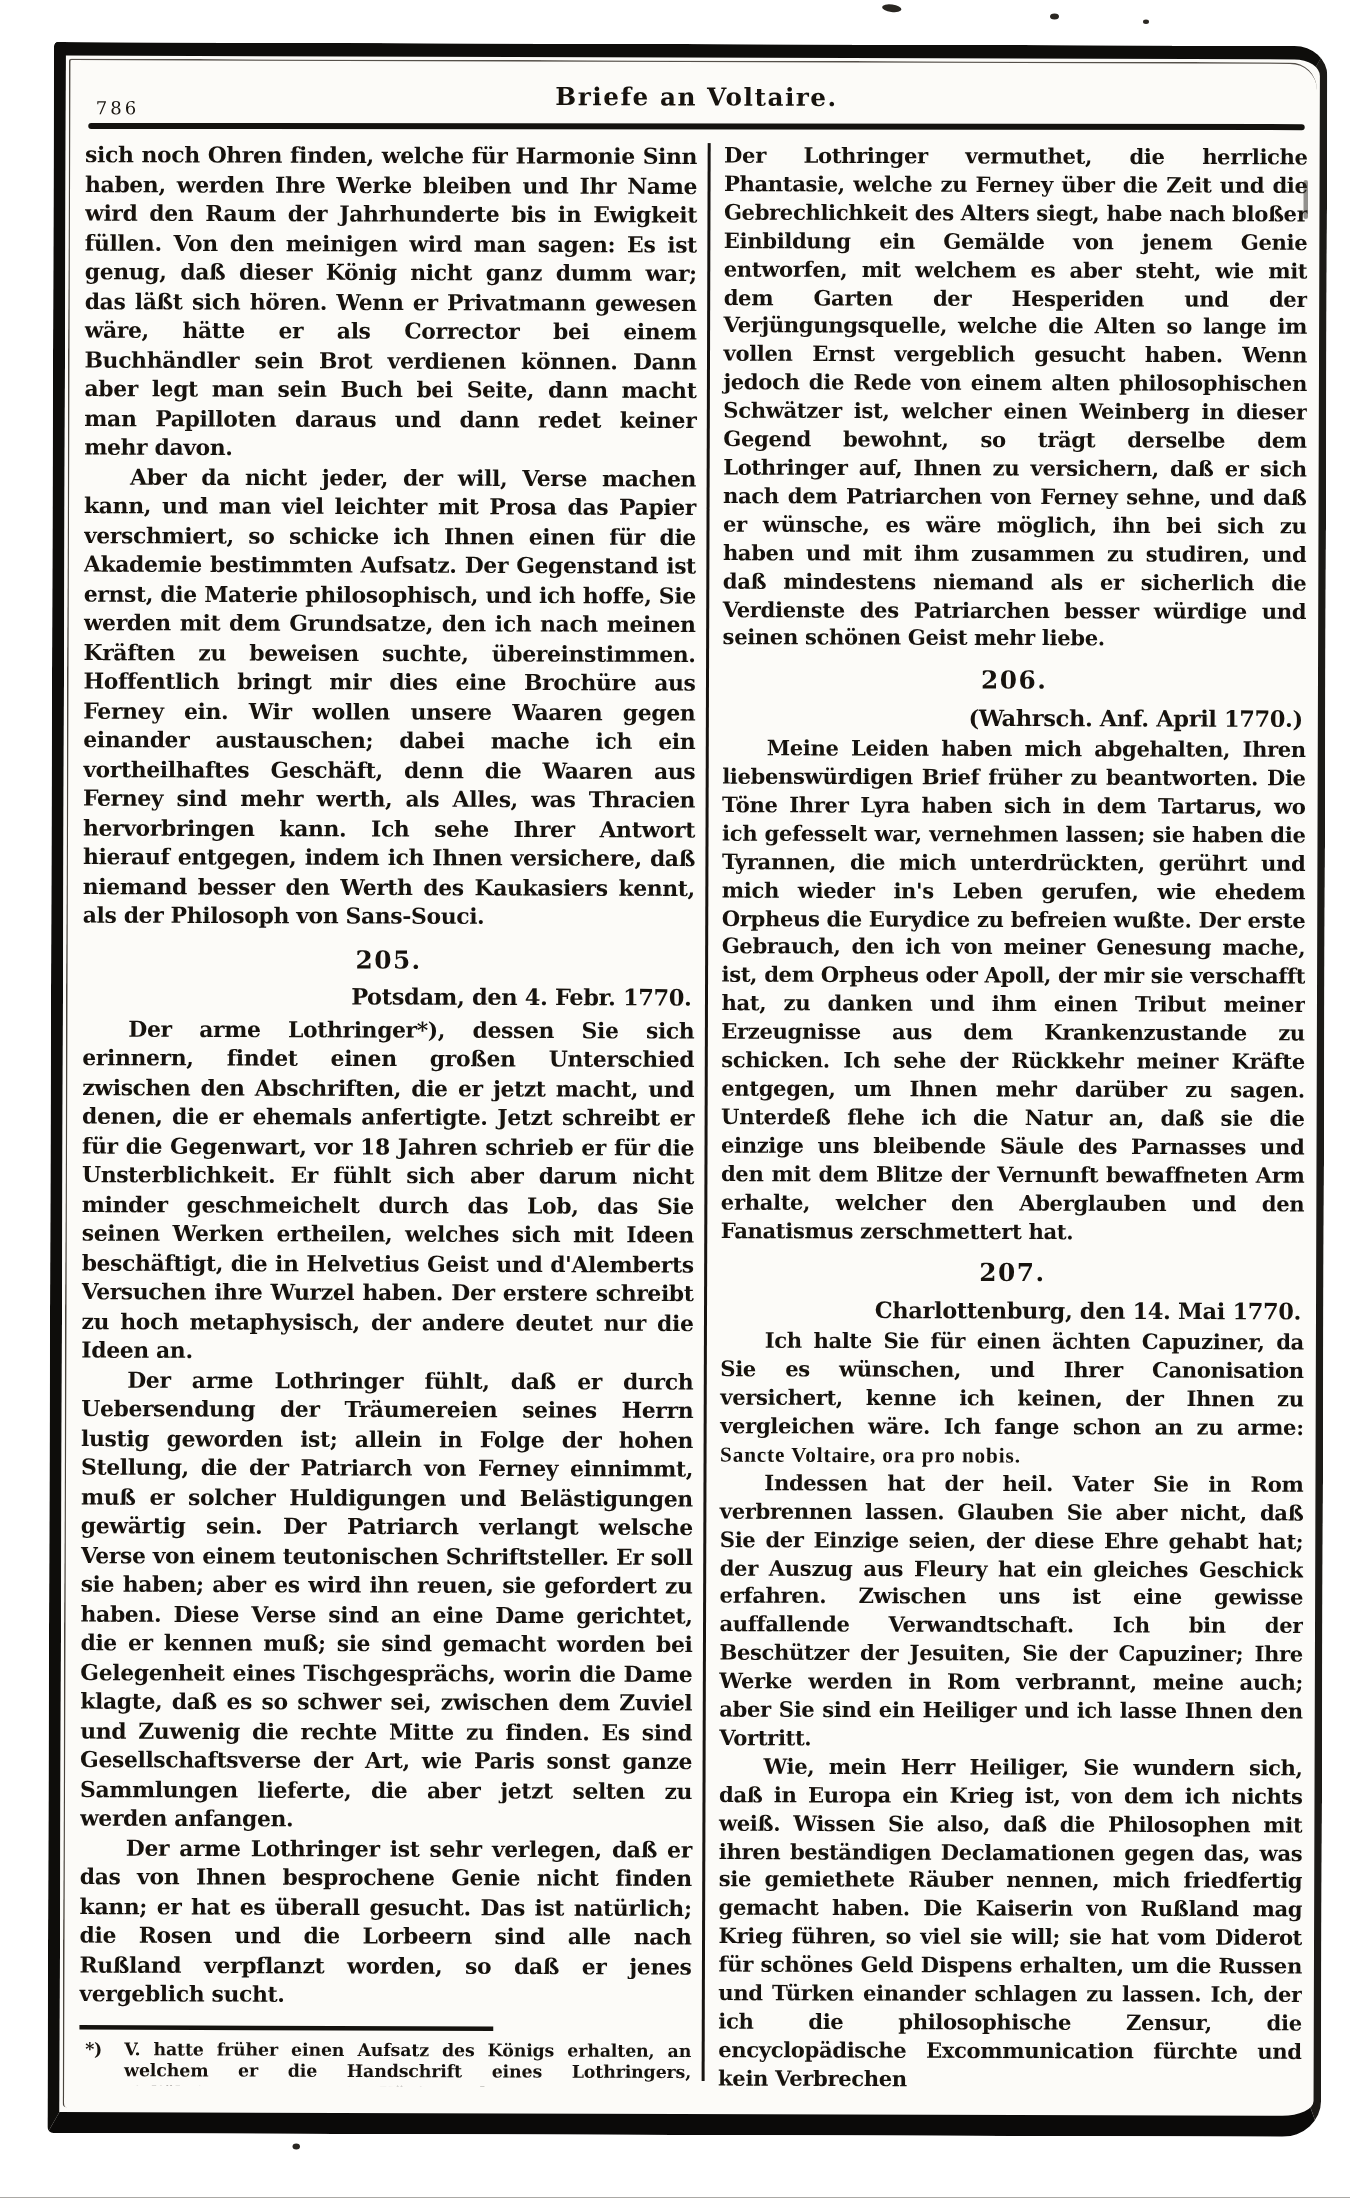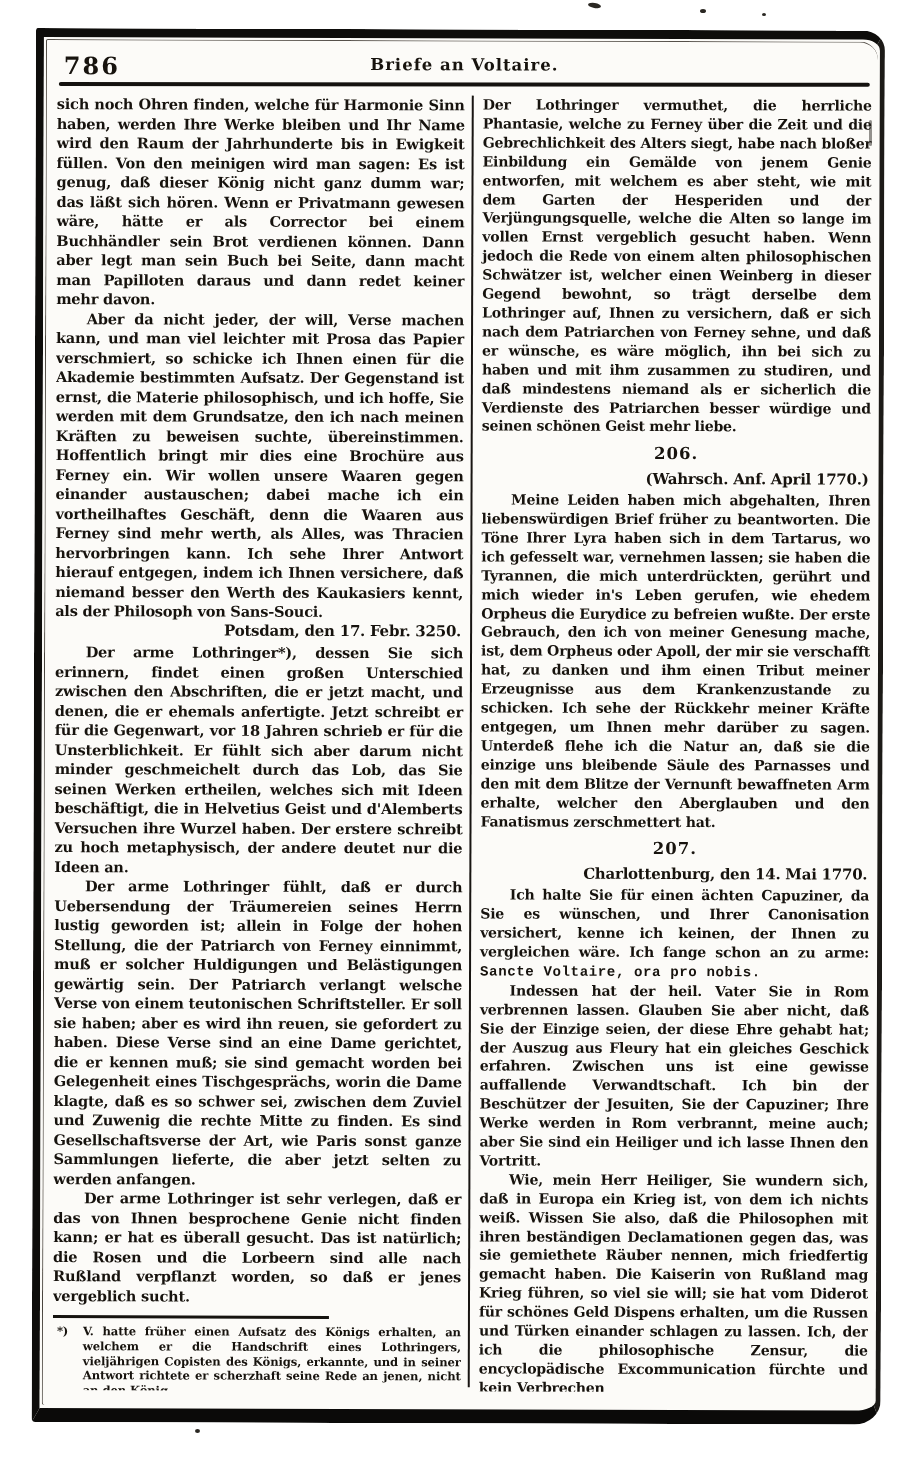--- a/index.html
+++ b/index.html
@@ -31,22 +31,22 @@
   }
   .inner{
     position:absolute;left:0;top:0;right:0;bottom:0;
     padding:8px 8px 0 13px;box-sizing:border-box;
   }
   
   .header{
     position:relative;height:34px;
   }
   .pagenum{
-    position:absolute;left:7px;top:6px;
-    font-size:24px;font-weight:bold;letter-spacing:2px;
+    position:absolute;left:7px;top:20px;
+    font-size:12px;font-weight:normal;letter-spacing:2px;
   }
   .running-title{
     position:absolute;left:0;right:0;top:9px;text-align:center;
     font-size:16.5px;font-weight:bold;letter-spacing:1px;
   }
   .header-rule{
     height:4px;background:#14120f;margin:2px 2px 0 2px;
     transform:rotate(-0.12deg);
     border-radius:2px;
   }
@@ -72,21 +72,21 @@
   p{margin:0;text-indent:2.1em;}
   p.noindent{text-indent:0;}
   .sec-num{
     text-align:center;font-size:16.5px;font-weight:bold;
     margin:9px 0 6px 0;letter-spacing:1px;text-indent:0;
   }
   .dateline{
     text-align:right;font-weight:bold;font-size:15px;
     margin:0 2px 2px 0;text-indent:0;
   }
-  .latin{letter-spacing:0.6px;font-family:Liberation Mono, monospace;}
+  .latin{letter-spacing:0.6px;font-family:Liberation Serif, serif;}
   
   .footnote{margin-top:10px;}
   .footnote-rule{
     width:276px;height:3px;background:#15130f;margin:0 0 6px 0;
   }
   .footnote-text{
     font-size:11.6px;line-height:14.8px;font-weight:bold;
     padding-left:30px;position:relative;text-align:justify;
     letter-spacing:-0.1px;
   }
@@ -112,21 +112,22 @@
       <span class="running-title">Briefe an Voltaire.</span>
     </div>
     <div class="header-rule"></div>
 
     <div class="columns">
 
       <div class="col col-left">
         <p class="noindent">sich noch Ohren finden, welche für Harmonie Sinn haben, werden Ihre Werke bleiben und Ihr Name wird den Raum der Jahrhunderte bis in Ewigkeit füllen. Von den meinigen wird man sagen: Es ist genug, daß dieser König nicht ganz dumm war; das läßt sich hören. Wenn er Privatmann gewesen wäre, hätte er als Corrector bei einem Buchhändler sein Brot verdienen können. Dann aber legt man sein Buch bei Seite, dann macht man Papilloten daraus und dann redet keiner mehr davon.</p>
         <p>Aber da nicht jeder, der will, Verse machen kann, und man viel leichter mit Prosa das Papier verschmiert, so schicke ich Ihnen einen für die Akademie bestimmten Aufsatz. Der Gegenstand ist ernst, die Materie philosophisch, und ich hoffe, Sie werden mit dem Grundsatze, den ich nach meinen Kräften zu beweisen suchte, übereinstimmen. Hoffentlich bringt mir dies eine Brochüre aus Ferney ein. Wir wollen unsere Waaren gegen einander austauschen; dabei mache ich ein vortheilhaftes Geschäft, denn die Waaren aus Ferney sind mehr werth, als Alles, was Thracien hervorbringen kann. Ich sehe Ihrer Antwort hierauf entgegen, indem ich Ihnen versichere, daß niemand besser den Werth des Kaukasiers kennt, als der Philosoph von Sans-Souci.</p>
 
-        <div class="dateline">Potsdam, den 17. Febr. 3250.</div>
+        <div class="sec-num">205.</div>
+        <div class="dateline">Potsdam, den 4. Febr. 1770.</div>
         <p>Der arme Lothringer*), dessen Sie sich erinnern, findet einen großen Unterschied zwischen den Abschriften, die er jetzt macht, und denen, die er ehemals anfertigte. Jetzt schreibt er für die Gegenwart, vor 18 Jahren schrieb er für die Unsterblichkeit. Er fühlt sich aber darum nicht minder geschmeichelt durch das Lob, das Sie seinen Werken ertheilen, welches sich mit Ideen beschäftigt, die in Helvetius Geist und d'Alemberts Versuchen ihre Wurzel haben. Der erstere schreibt zu hoch metaphysisch, der andere deutet nur die Ideen an.</p>
         <p>Der arme Lothringer fühlt, daß er durch Uebersendung der Träumereien seines Herrn lustig geworden ist; allein in Folge der hohen Stellung, die der Patriarch von Ferney einnimmt, muß er solcher Huldigungen und Belästigungen gewärtig sein. Der Patriarch verlangt welsche Verse von einem teutonischen Schriftsteller. Er soll sie haben; aber es wird ihn reuen, sie gefordert zu haben. Diese Verse sind an eine Dame gerichtet, die er kennen muß; sie sind gemacht worden bei Gelegenheit eines Tischgesprächs, worin die Dame klagte, daß es so schwer sei, zwischen dem Zuviel und Zuwenig die rechte Mitte zu finden. Es sind Gesellschaftsverse der Art, wie Paris sonst ganze Sammlungen lieferte, die aber jetzt selten zu werden anfangen.</p>
         <p>Der arme Lothringer ist sehr verlegen, daß er das von Ihnen besprochene Genie nicht finden kann; er hat es überall gesucht. Das ist natürlich; die Rosen und die Lorbeern sind alle nach Rußland verpflanzt worden, so daß er jenes vergeblich sucht.</p>
 
         <div class="footnote">
           <div class="footnote-rule"></div>
           <div class="footnote-text">
             <span class="fn-marker">*)</span>
             <span>V. hatte früher einen Aufsatz des Königs erhalten, an welchem er die Handschrift eines Lothringers, vieljährigen Copisten des Königs, erkannte, und in seiner Antwort richtete er scherzhaft seine Rede an jenen, nicht an den König.</span>
           </div>

